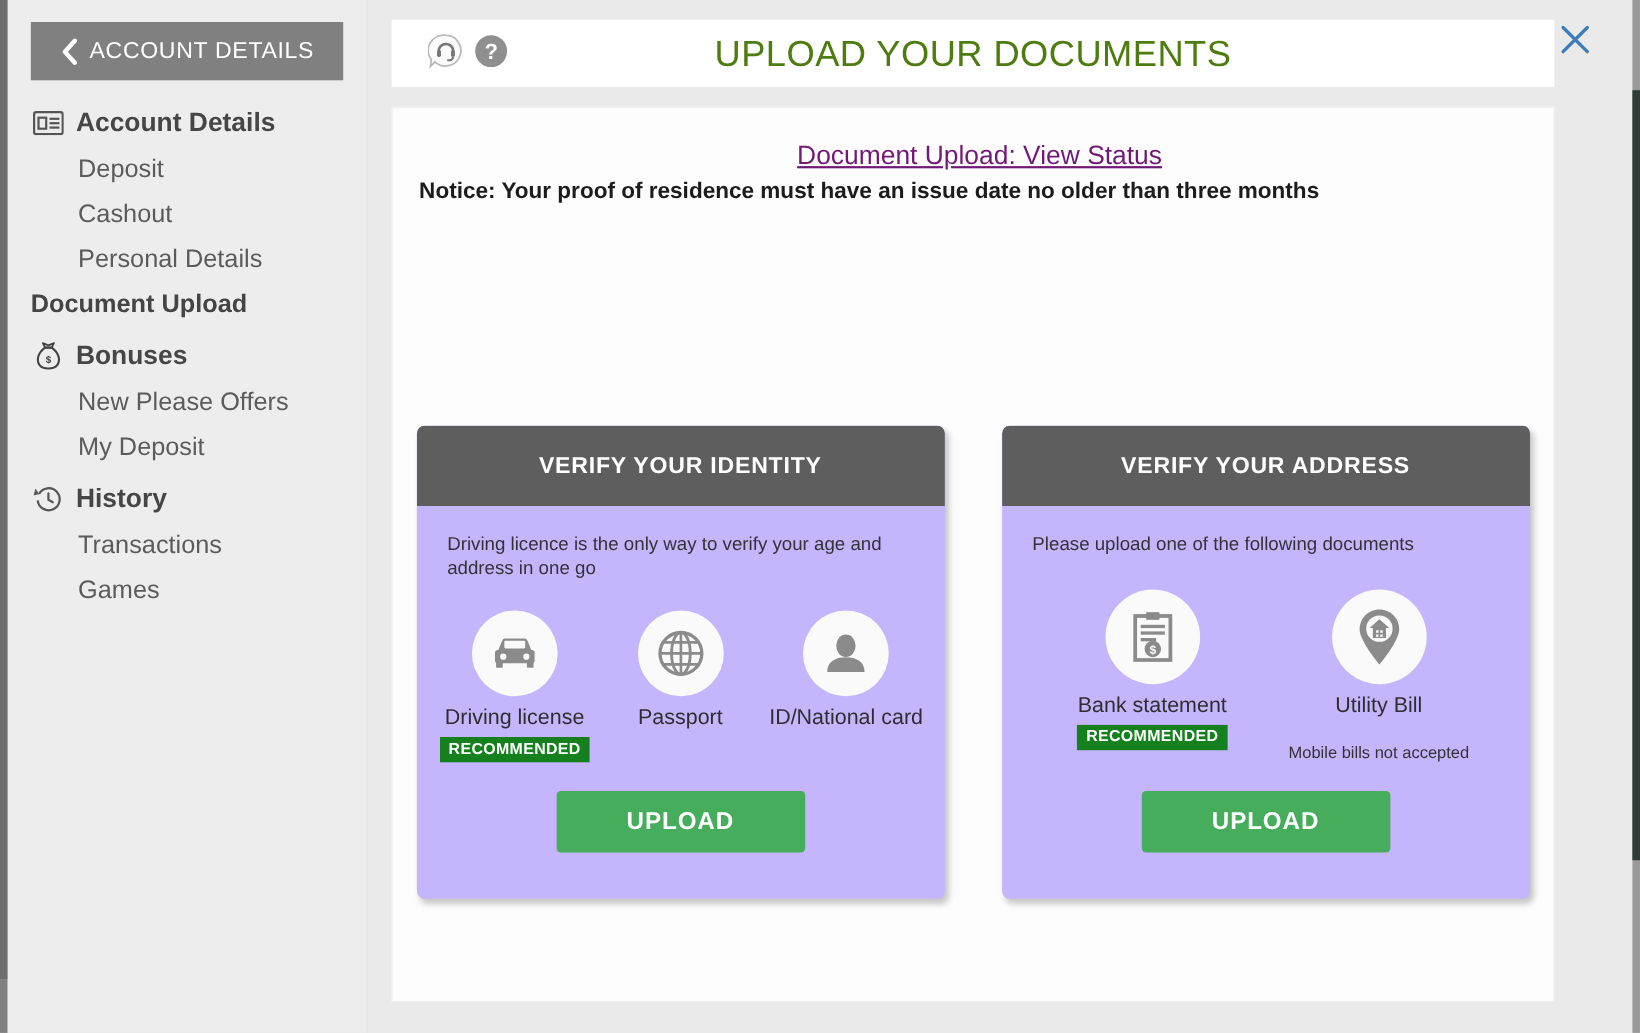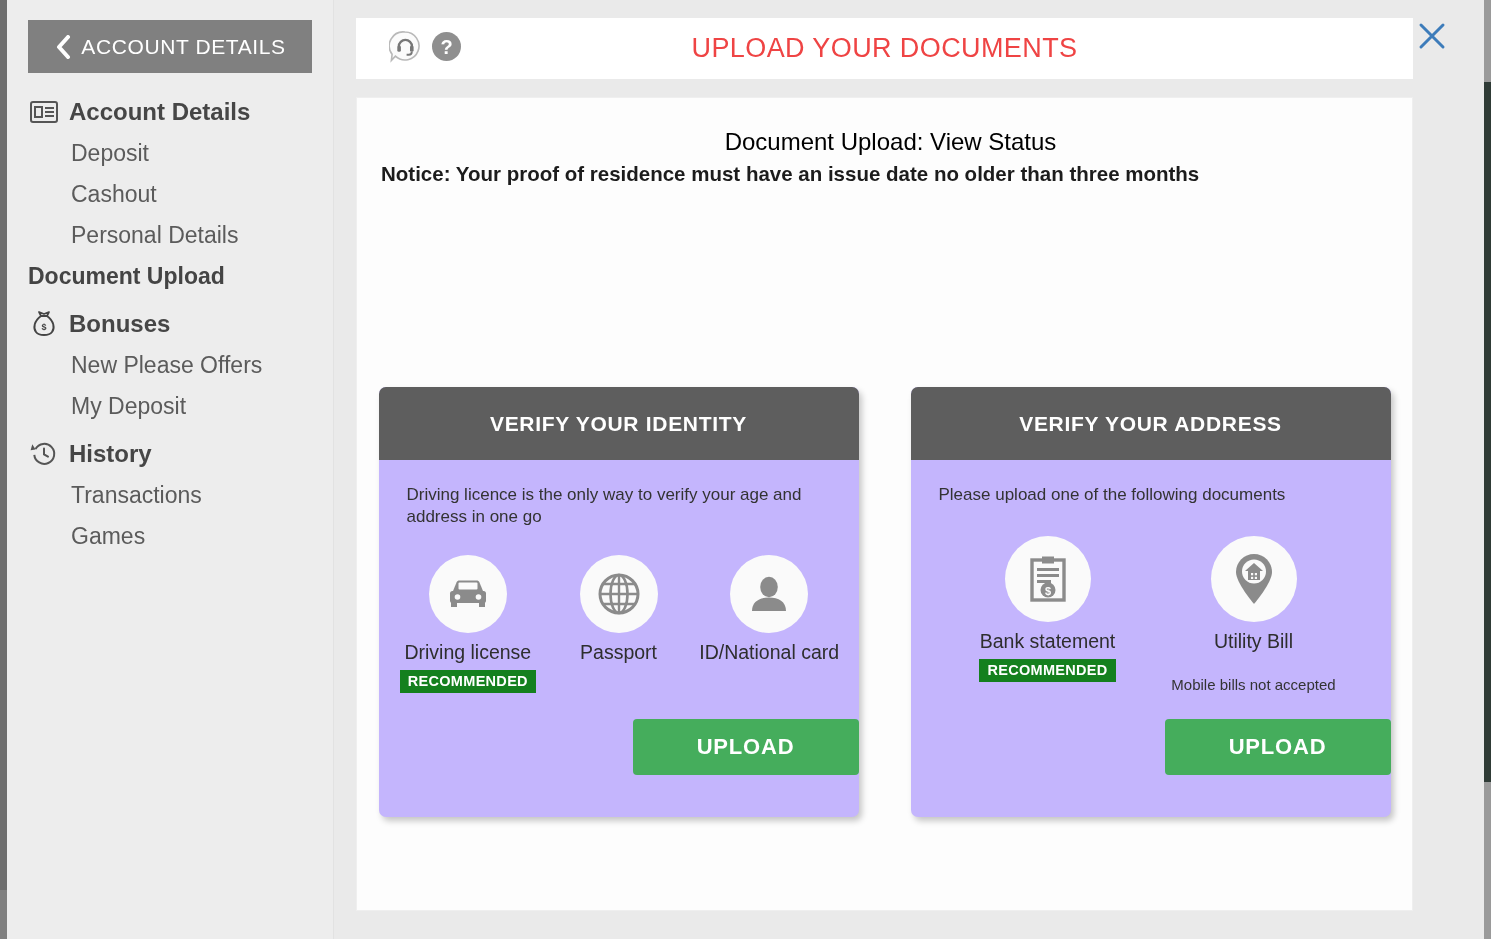--- a/index.html
+++ b/index.html
@@ -68,39 +68,39 @@
   
   .topbar {
     position: absolute; left: 356px; top: 18px;
     width: 1057px; height: 61px;
     background: #ffffff;
     display: flex; align-items: center;
   }
   .topbar .icons { display: flex; align-items: center; gap: 9px; margin-left: 33px; }
   .topbar .title {
     position: absolute; left: 0; right: 0; text-align: center;
-    color: #ef4444; font-size: 27px; letter-spacing: .4px;
+    color: #4d7c0f; font-size: 33px; letter-spacing: .4px;
     pointer-events: none;
   }
   .close-btn {
     position: absolute; left: 1432px; top: 36px;
     width: 28px; height: 28px; transform: translate(-50%,-50%);
     cursor: pointer;
   }
 
   
   .panel {
     position: absolute; left: 356px; top: 97px;
     width: 1057px; height: 814px;
     background: #fdfdfd;
     border: 1px solid #efefef;
   }
   .doc-status {
     margin-top: 30px; text-align: center;
-    font-size: 24px; color: #000000;  padding-left: 12px;
+    font-size: 24px; color: #701a75; text-decoration: underline; padding-left: 12px;
   }
   .intro {
     margin: 38px 24px 0 24px;
     font-size: 20.5px; line-height: 1.33; color: #262626;
   }
   .notice {
     margin: 6px 24px 0 24px;
     font-size: 20.5px; font-weight: bold; color: #1c1c1c;
   }
 
@@ -138,21 +138,21 @@
     display: flex; align-items: center; justify-content: center;
   }
   .opt .lbl { font-size: 19.5px; color: #2e2e2e; }
   .badge {
     display: inline-block; margin-top: 6px;
     background: #14801e; color: #fff;
     font-size: 14.5px; font-weight: bold; letter-spacing: .3px;
     padding: 3px 8px 4px 8px;
   }
   .subnote { font-size: 15px; color: #333; margin-top: 23px; }
-  .upload-wrap { display: flex; justify-content: flex-end; padding: 26px 0 42px 0; }
+  .upload-wrap { display: flex; justify-content: center; padding: 26px 0 42px 0; }
   .upload-btn {
     background: #45ad5c; color: #fff;
     width: 226px; height: 56px; border: none; border-radius: 4px;
     font-size: 22px; font-weight: bold; letter-spacing: .8px;
     cursor: pointer; font-family: "Liberation Sans", sans-serif;
   }
   .card-identity .opts { margin-top: 26px; }
   .card-address .opts { margin-top: 30px; padding: 0 34px; }
   .card-address .opt .circle { width: 86px; height: 86px; }
   .spacer-grow { flex: 1 1 auto; }

